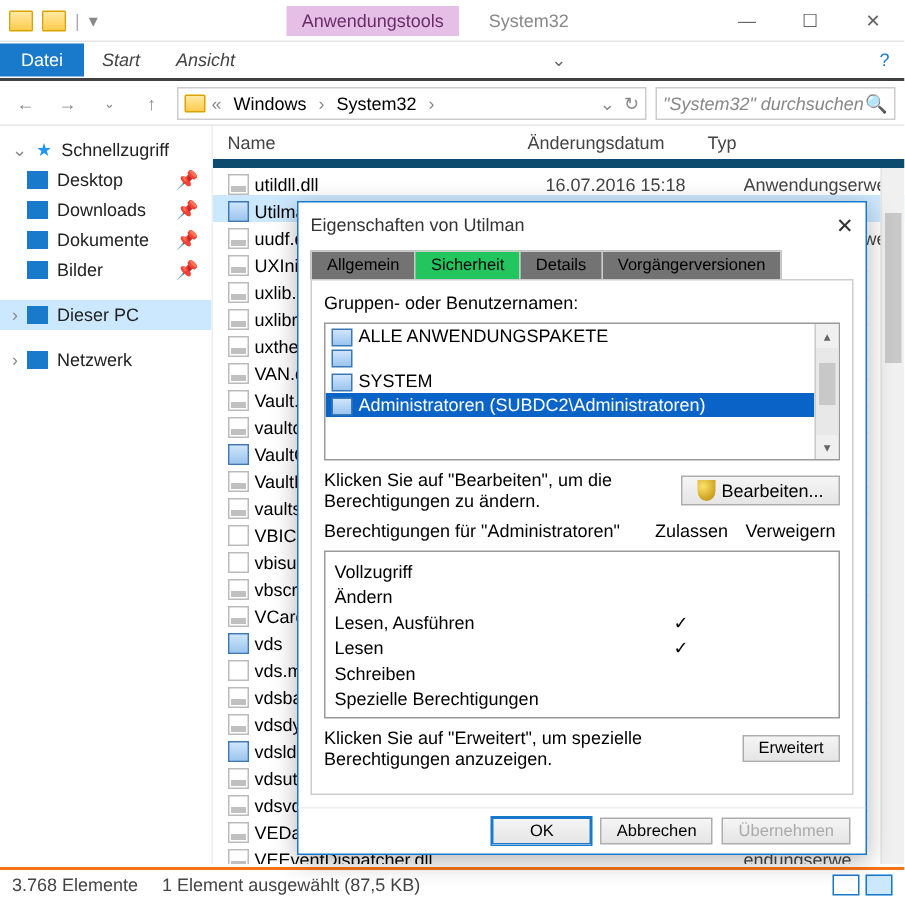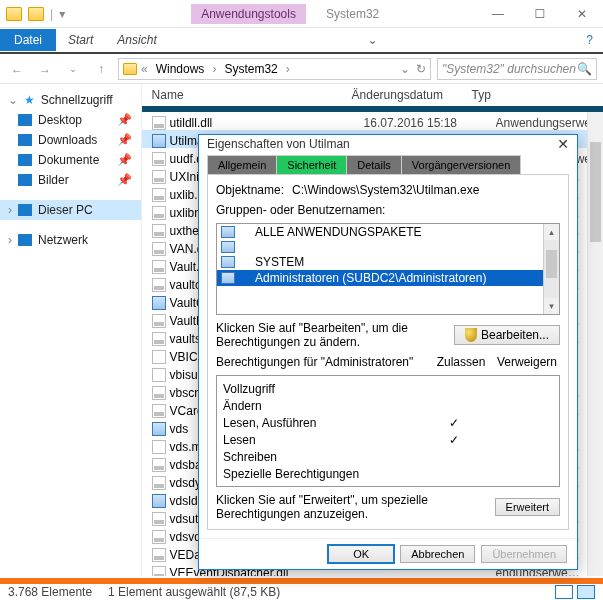--- a/index.html
+++ b/index.html
@@ -37,35 +37,35 @@
 .col-type { flex:1; }
 .rows { flex:1; overflow:hidden; position:relative; }
 .row { display:flex; align-items:flex-end; height:18px; white-space:nowrap;gap:12px; }
 .row.sel { background:#CCE8FF; }
 .row .c1 { width:210px; padding-left:10px; display:flex; align-items:center; gap:4px; overflow:hidden; }
 .row .c2 { width:120px; color:#444; }
 .row .c3 { flex:1; color:#444; overflow:hidden; }
 .file-ico { width:14px; height:14px; border:1px solid #bbb; background:#fff; position:relative; }
 .file-ico.app { border-color:#3b78b5; background:linear-gradient(#cfe5fb,#9cc5ee); }
 .file-ico.dll::after { content:""; position:absolute; bottom:1px; left:1px; right:1px; height:4px; background:#c0c0c0; }
-.status { position:absolute; bottom:0; left:0; right:0; height:22px; border-top:6px solid #f97316; display:flex; align-items:center; padding:0 8px; gap:16px; color:#444; background:#fff; z-index:5; }
+.status { position:absolute; bottom:0; left:0; right:0; height:22px; border-top:2px solid #f97316; display:flex; align-items:center; padding:0 8px; gap:16px; color:#444; background:#fff; z-index:5; }
 .status .view-icons { margin-left:auto; display:flex; gap:4px; }
 .view-icon { width:18px; height:14px; border:1px solid #1979CA; }
 .view-icon.active { background:#CCE8FF; }
 .dialog { position:absolute; left:198px; top:134px; width:380px; height:436px; background:#fff; border:1px solid #1979CA; box-shadow:0 4px 16px rgba(0,0,0,0.3); display:flex; flex-direction:column; z-index:10; }
 .dlg-title { height:30px; display:flex; align-items:center; padding:0 8px; color:#333; }
 .dlg-title .close { margin-left:auto; font-size:14px; }
 .dlg-tabs { display:flex; padding:2px 8px 0 8px; }
 .dlg-tab { border:1px solid #ccc; border-bottom:none; padding:3px 10px; background:#737373; margin-right:-1px; font-size:11px; }
 .dlg-tab.active { background:#22c55e; position:relative; z-index:2; }
 .dlg-body { flex:1; border:1px solid #ccc; margin:0 8px 8px 8px; padding:8px; display:flex; flex-direction:column; gap:6px; font-size:11px; }
 .obj-row { display:flex; gap:8px; }
 .groups-box { border:1px solid #999; height:92px; display:flex; }
 .groups-list { flex:1; overflow:hidden; }
-.grp { padding:1px 4px; display:flex; align-items:center; gap:20px; font-size:11px; }
+.grp { padding:1px 4px; display:flex; align-items:flex-end; gap:4px; font-size:11px; }
 .grp.sel { background:#0A64C8; color:#fff; }
 .grp-ico { width:14px; height:12px; background:linear-gradient(#cfe5fb,#9cc5ee); border:1px solid #3b78b5; display:inline-block; }
 .scroll { width:16px; background:#f0f0f0; border-left:1px solid #ccc; display:flex; flex-direction:column; }
 .scroll .btn { height:16px; display:flex; align-items:center; justify-content:center; color:#666; font-size:9px; }
 .scroll .track { flex:1; background:#e8e8e8; position:relative; }
 .scroll .thumb { position:absolute; left:2px; right:2px; top:10px; height:28px; background:#c8c8c8; }
 .edit-row { display:flex; align-items:center; gap:8px; }
 .win-btn { border:1px solid #adadad; background:linear-gradient(#f5f5f5,#e5e5e5); padding:2px 10px; font-size:11px; display:flex; align-items:center; gap:4px; }
 .shield { width:12px; height:14px; background:radial-gradient(circle at 30% 30%,#fce36a,#b88400); display:inline-block; border-radius:0 0 50% 50%; }
 .perms-hdr { display:flex; }
@@ -410,24 +410,20 @@
     <span>Eigenschaften von Utilman</span>
     <span class="close">✕</span>
   </div>
   <div class="dlg-tabs">
     <div class="dlg-tab">Allgemein</div>
     <div class="dlg-tab active">Sicherheit</div>
     <div class="dlg-tab">Details</div>
     <div class="dlg-tab">Vorgängerversionen</div>
   </div>
   <div class="dlg-body">
-    <div class="obj-row">
-      <span>Objektname:</span>
-      <span>C:\Windows\System32\Utilman.exe</span>
-    </div>
     <div>Gruppen- oder Benutzernamen:</div>
     <div class="groups-box">
       <div class="groups-list" id="groups">
           <div class="grp">
             <span class="grp-ico"></span>
             <span>ALLE ANWENDUNGSPAKETE</span>
           </div>
           <div class="grp">
             <span class="grp-ico"></span>
           </div>

